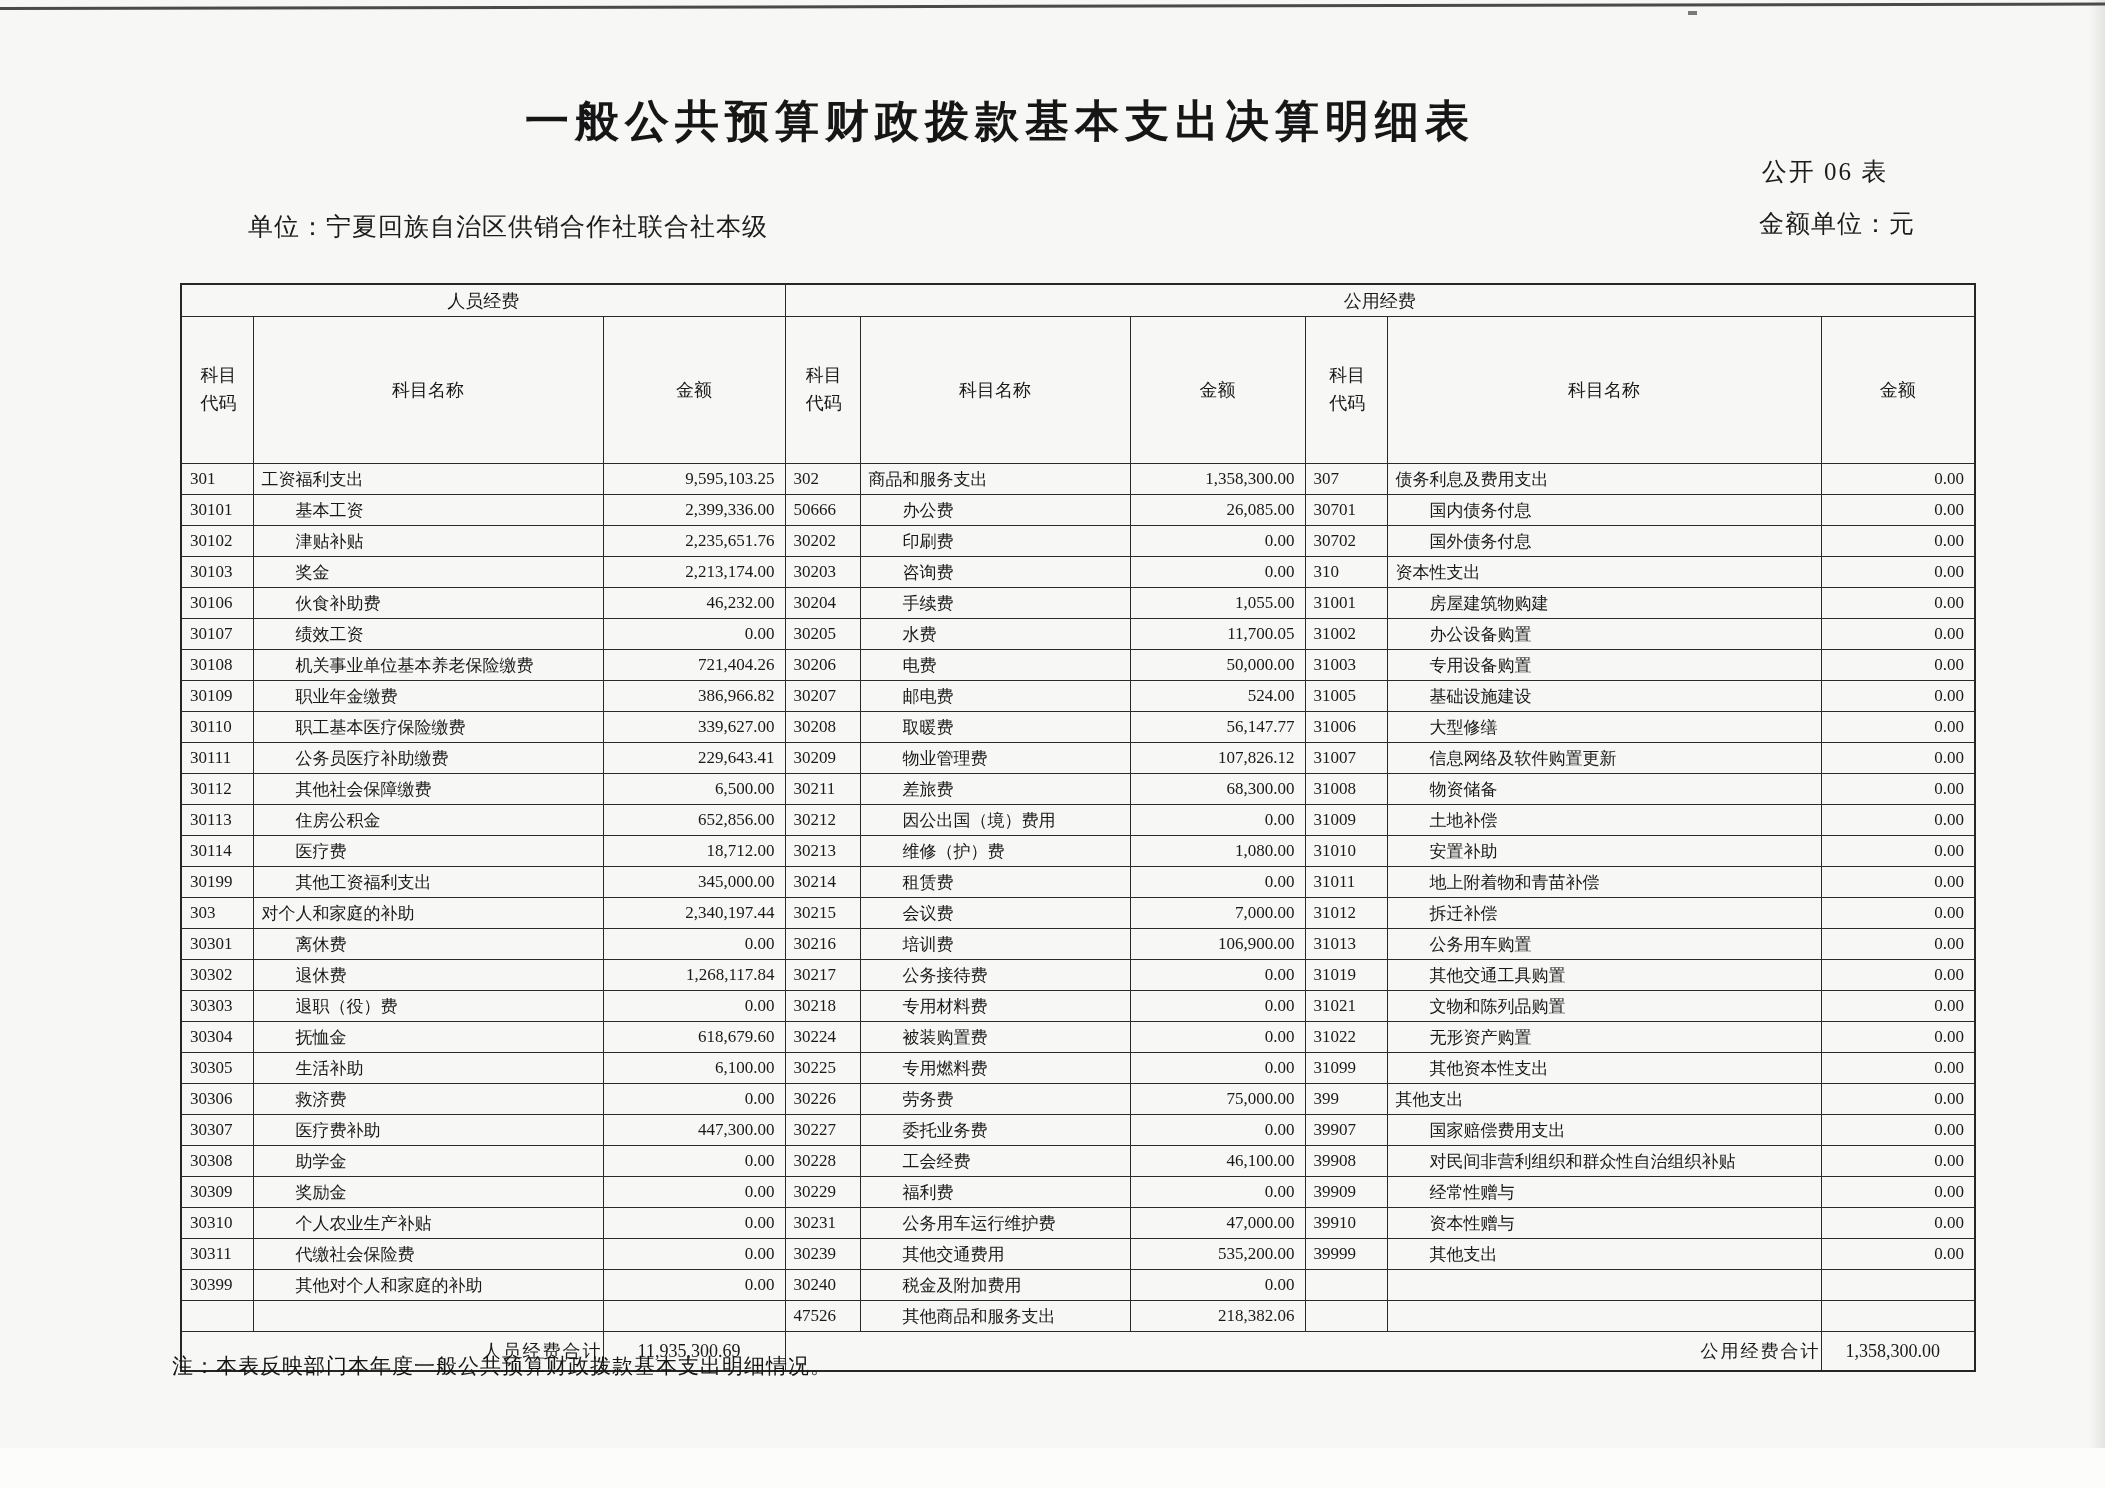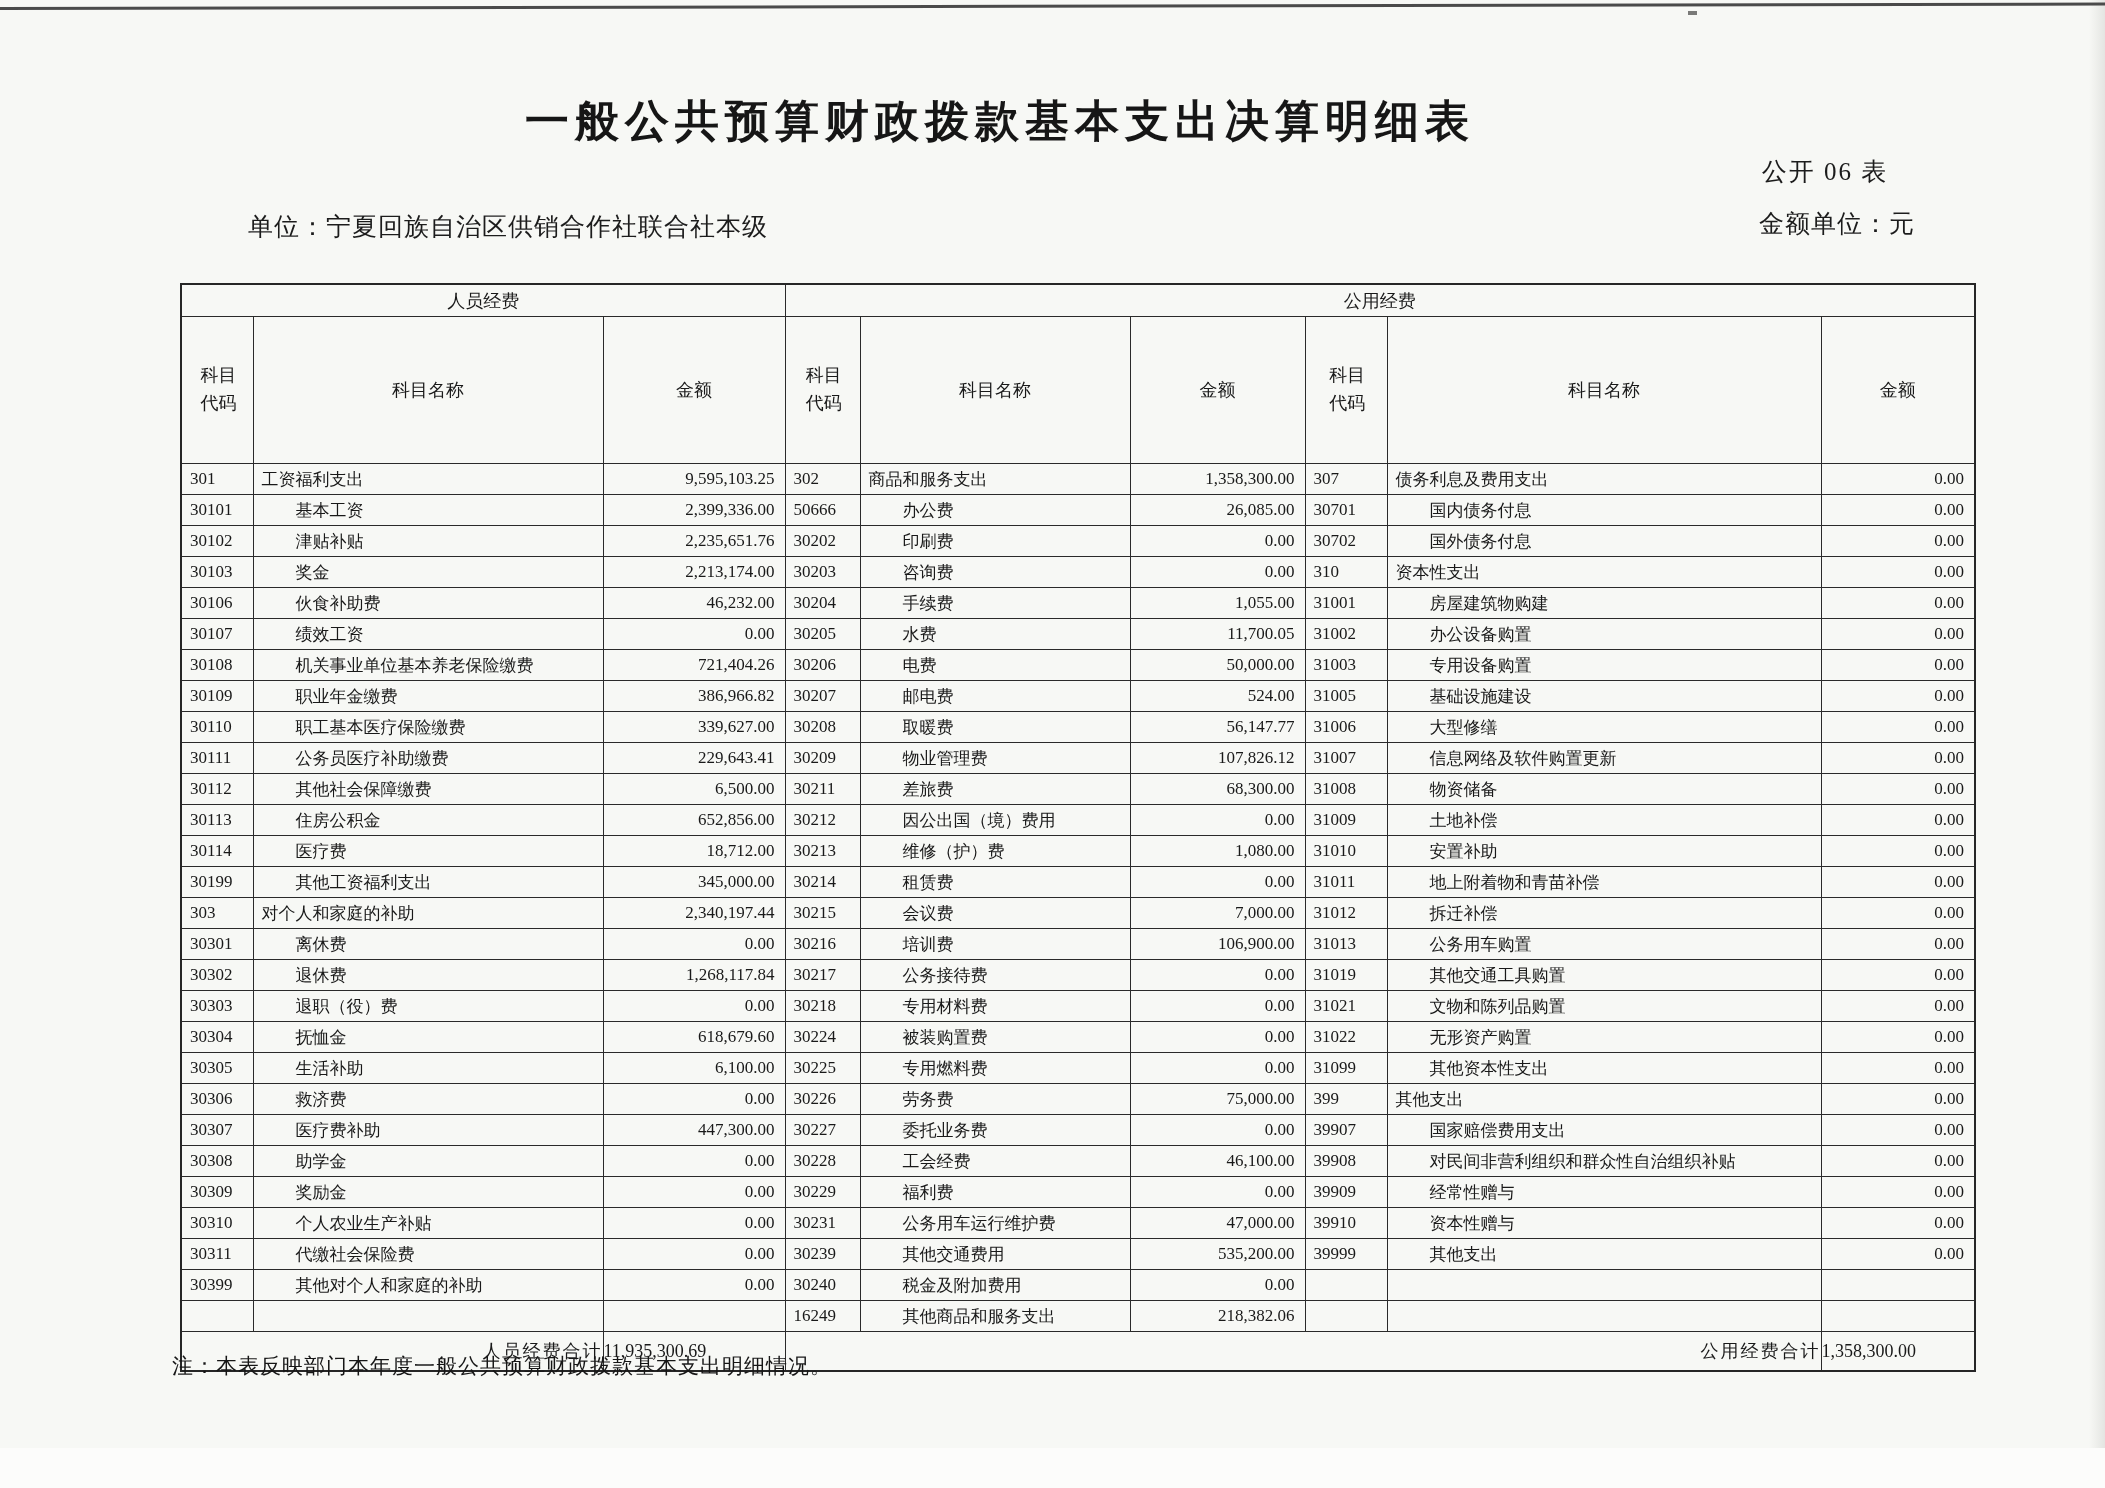--- a/index.html
+++ b/index.html
@@ -59,21 +59,21 @@
     display:inline-block; width:2.15em; word-break:break-all;
     line-height:1.55; text-align:right; white-space:normal;
   }
   tbody td { height:30px; }
   td.code { text-align:left; padding-left:8px; }
   td.name { text-align:left; padding-left:8px; }
   td.name.indent { padding-left:42px; }
   td.amt  { text-align:right; padding-right:10px; }
   tfoot td { height:38px; font-size:18px; }
   td.total-label { text-align:right; letter-spacing:2px; }
-  td.total-amt { text-align:left; padding-right:10px; }
+  td.total-amt { text-align:center; padding-right:10px; }
 
   .note {
     position:absolute; left:172px; top:1352px;
     font-size:21px; letter-spacing:1px; color:#161616;
   }
 </style>
 </head>
 <body>
 
 <div class="scan-top-edge"></div>
@@ -410,21 +410,21 @@
         <td class="name indent">税金及附加费用</td>
         <td class="amt">0.00</td>
         <td class="code"></td>
         <td class="name"></td>
         <td class="amt"></td>
       </tr>
       <tr>
         <td class="code"></td>
         <td class="name"></td>
         <td class="amt"></td>
-        <td class="code">16249</td>
+        <td class="code">47526</td>
         <td class="name indent">其他商品和服务支出</td>
         <td class="amt">218,382.06</td>
         <td class="code"></td>
         <td class="name"></td>
         <td class="amt"></td>
       </tr>
     </tbody>
   <tfoot>
     <tr>
       <td colspan="2" class="total-label">人员经费合计</td>

